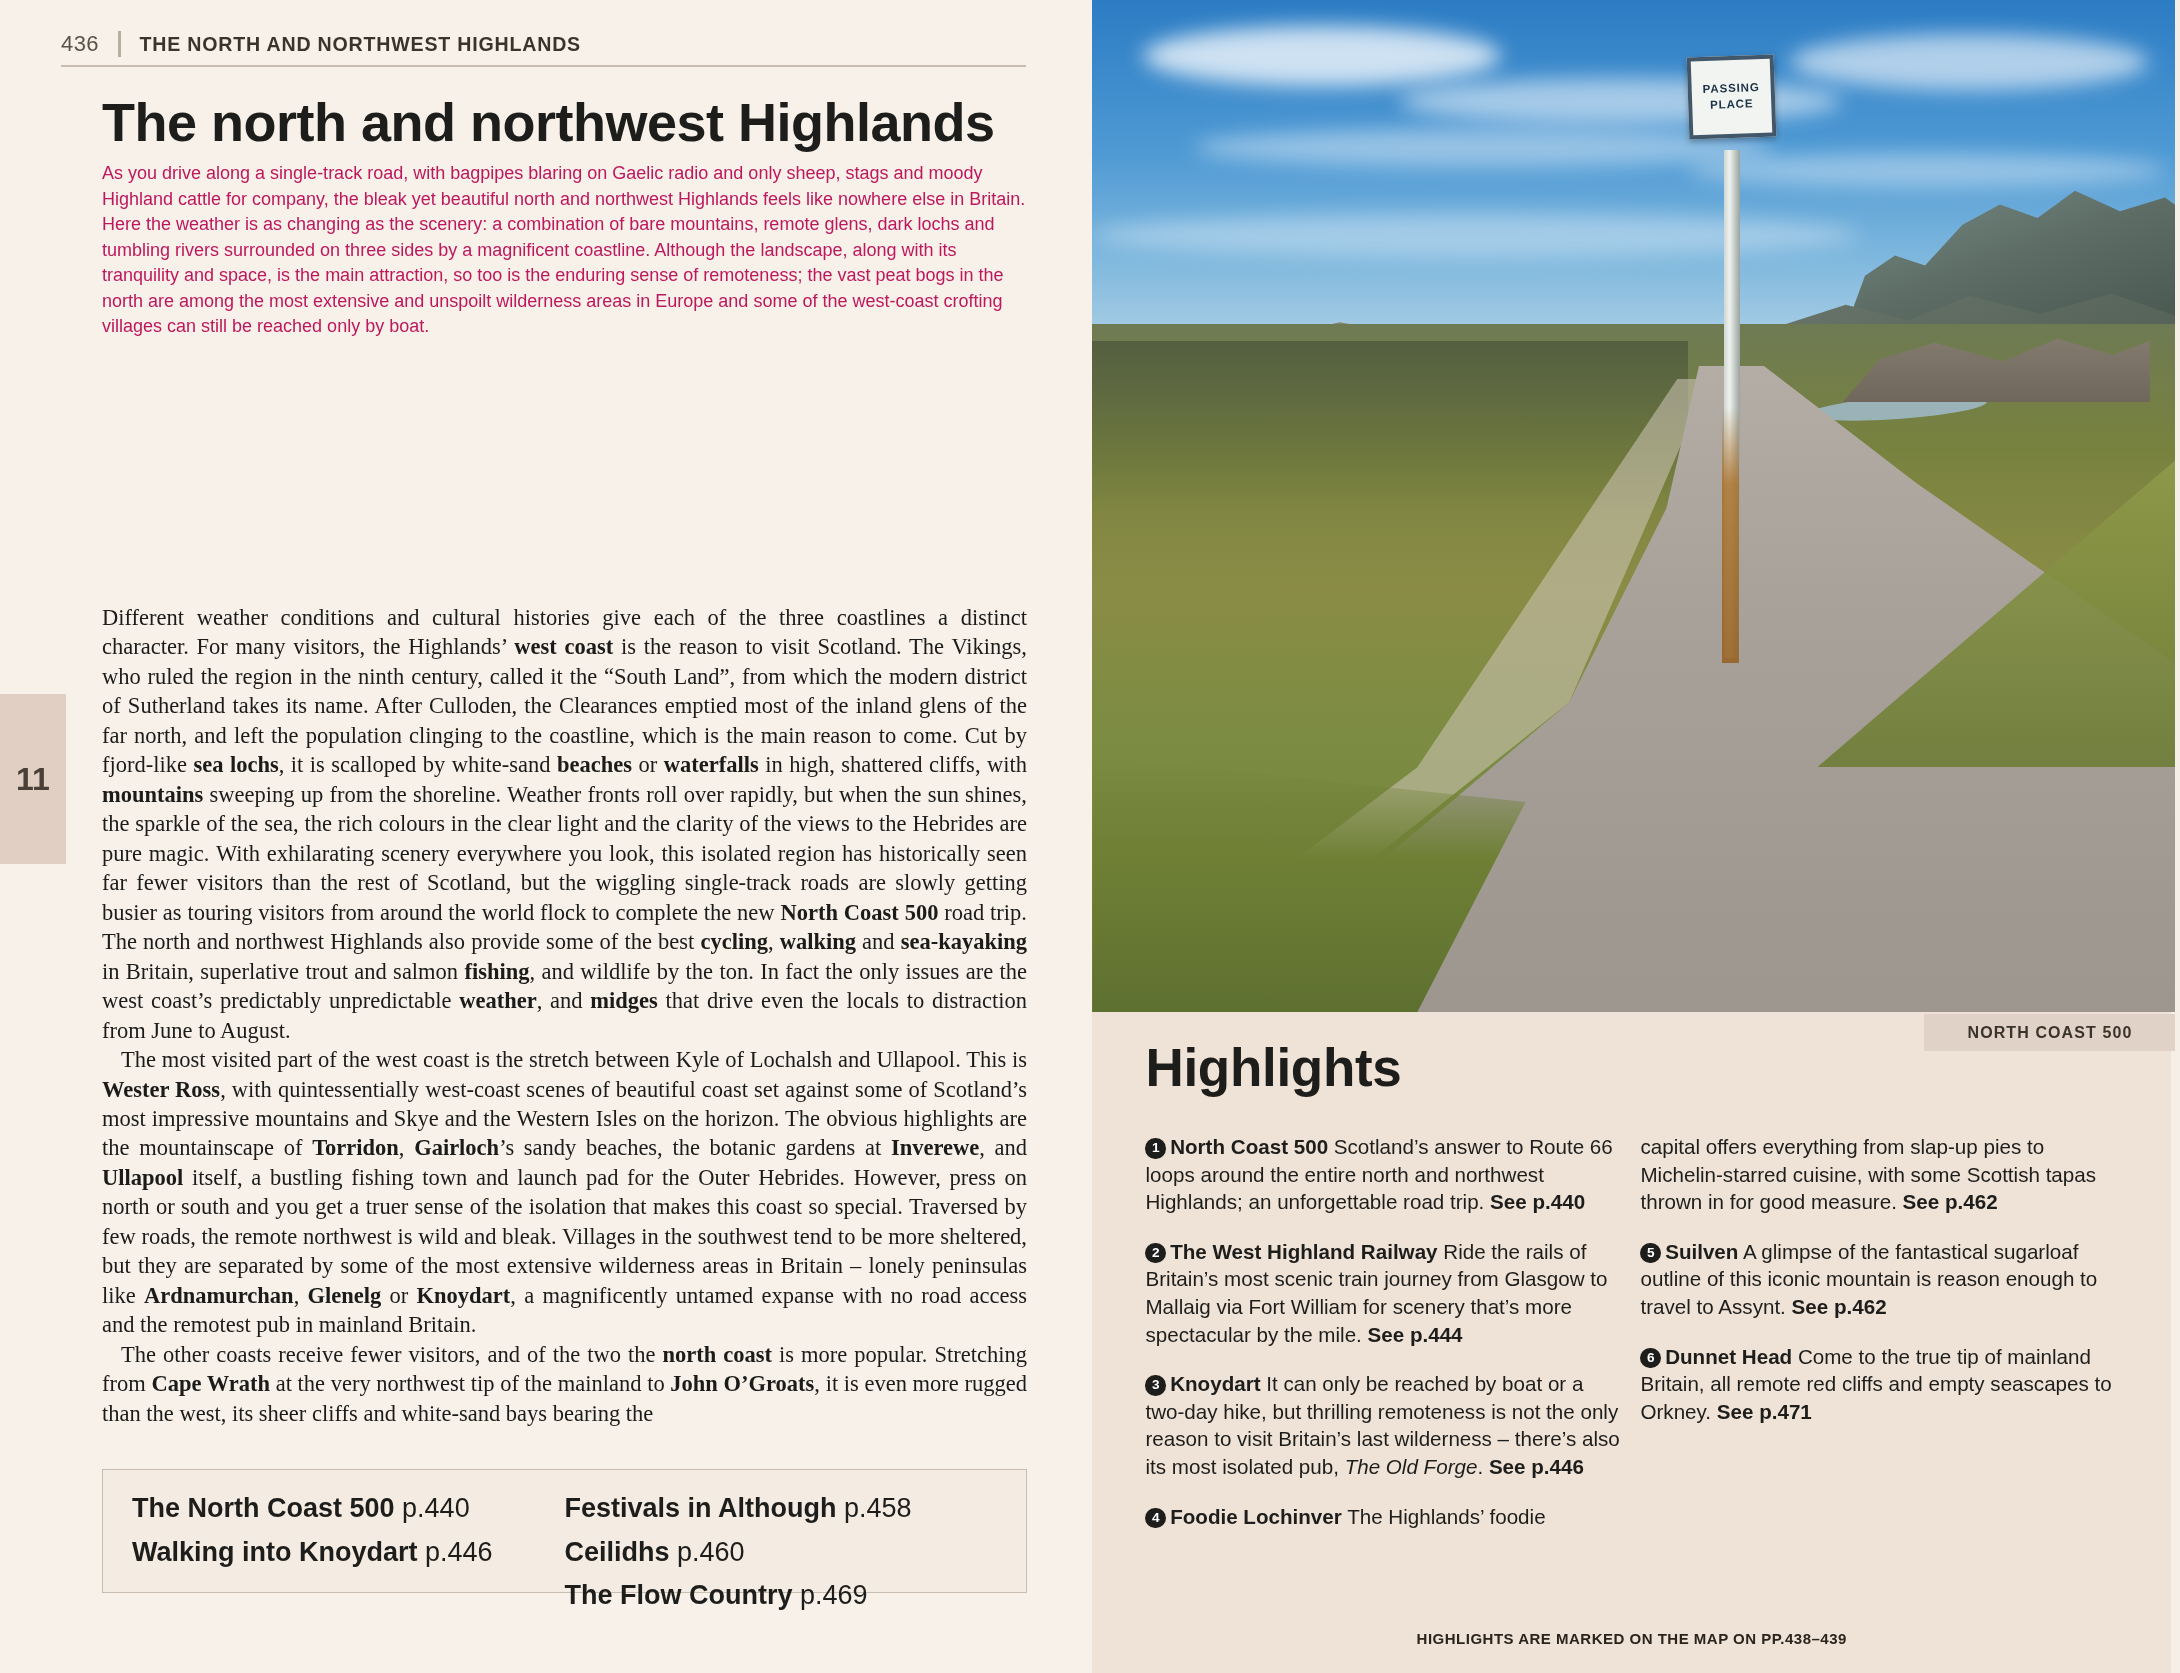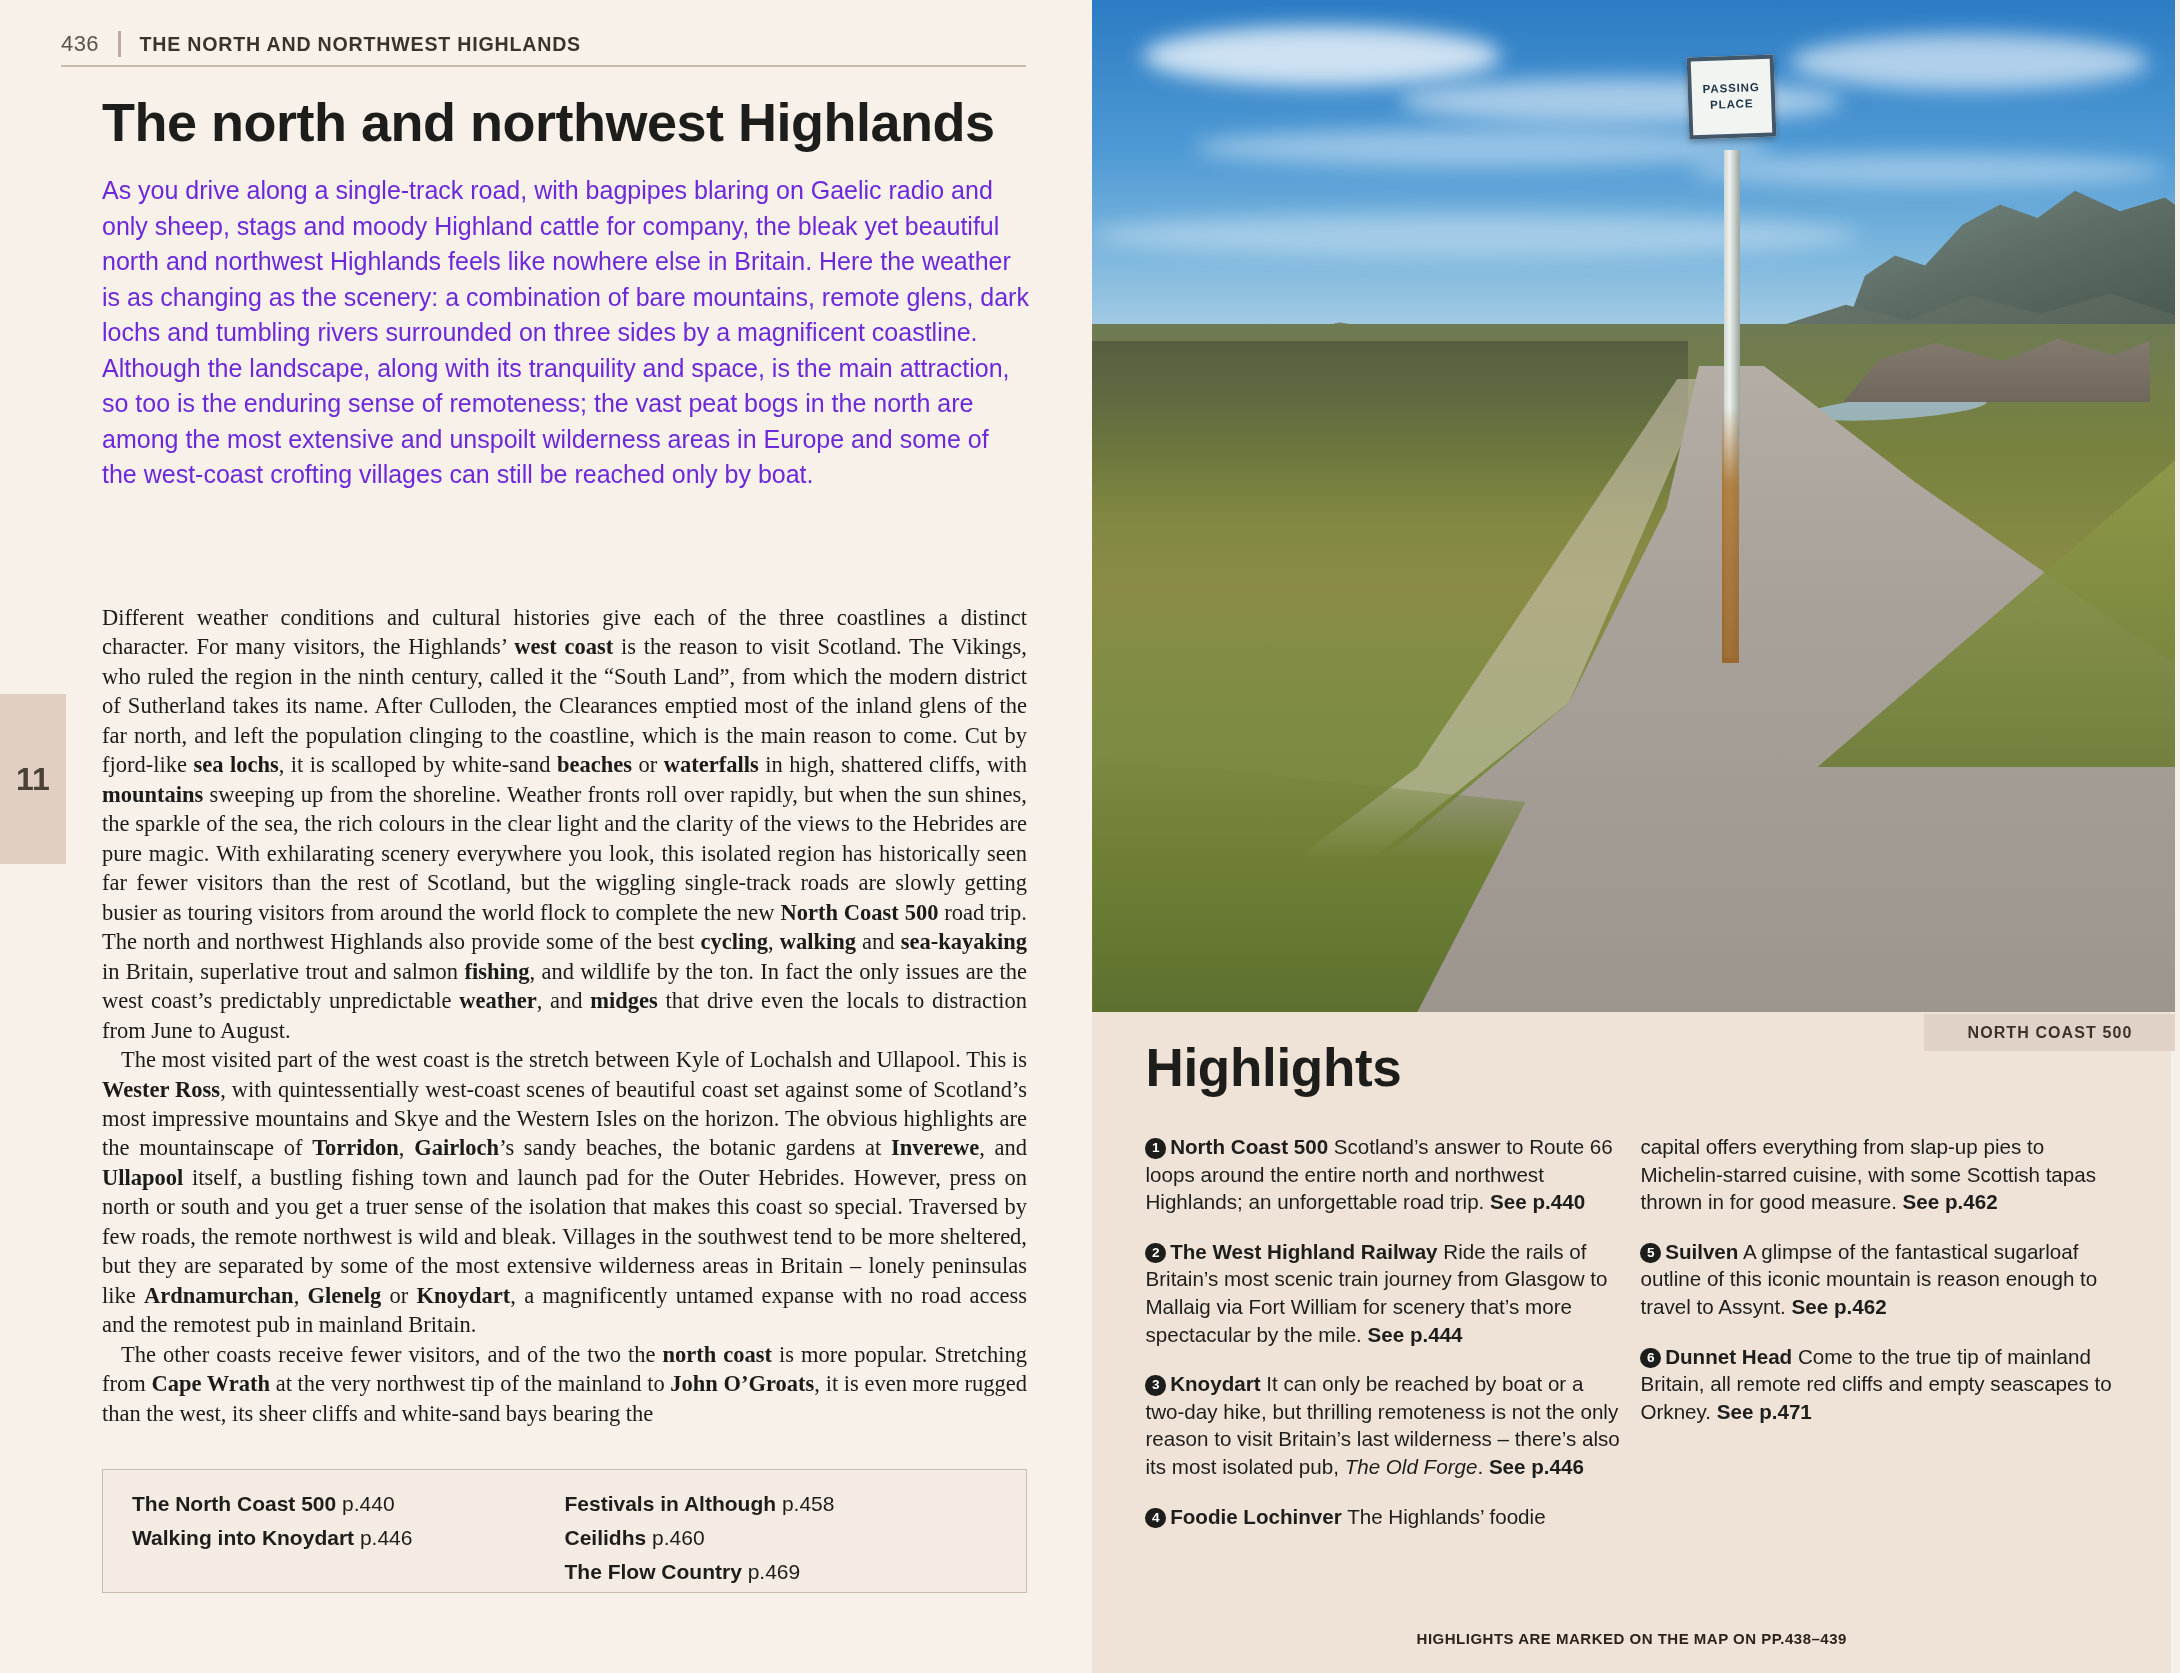--- a/index.html
+++ b/index.html
@@ -86,26 +86,26 @@
     margin: 0;
     font-size: 54px;
     line-height: 1.05;
     font-weight: bold;
     letter-spacing: -0.5px;
     color: #1d1d1b;
   }
 
   .intro {
     position: absolute;
-    top: 173px;
+    top: 161px;
     left: 102px;
     width: 928px;
-    font-size: 25px;
+    font-size: 18px;
     line-height: 1.42;
-    color: #6d28d9;
+    color: #be185d;
   }
 
   .body-col {
     position: absolute;
     top: 603px;
     left: 102px;
     width: 925px;
     font-family: "Liberation Serif", serif;
     font-size: 22.5px;
     line-height: 1.31;
@@ -122,21 +122,21 @@
     top: 1469px;
     width: 925px;
     height: 124px;
     border: 1.7px solid #c9bdb0;
     background: #f4ece2;
     padding: 17px 29px;
     display: flex;
   }
   .contents-col {
     width: 50%;
-    font-size: 21px;
+    font-size: 27px;
     line-height: 1.62;
     color: #1d1d1b;
   }
   .contents-col .ct { font-weight: bold; }
   .contents-col .cp { font-weight: normal; }
 
   
   .right-page {
     position: relative;
     width: 1083px;

